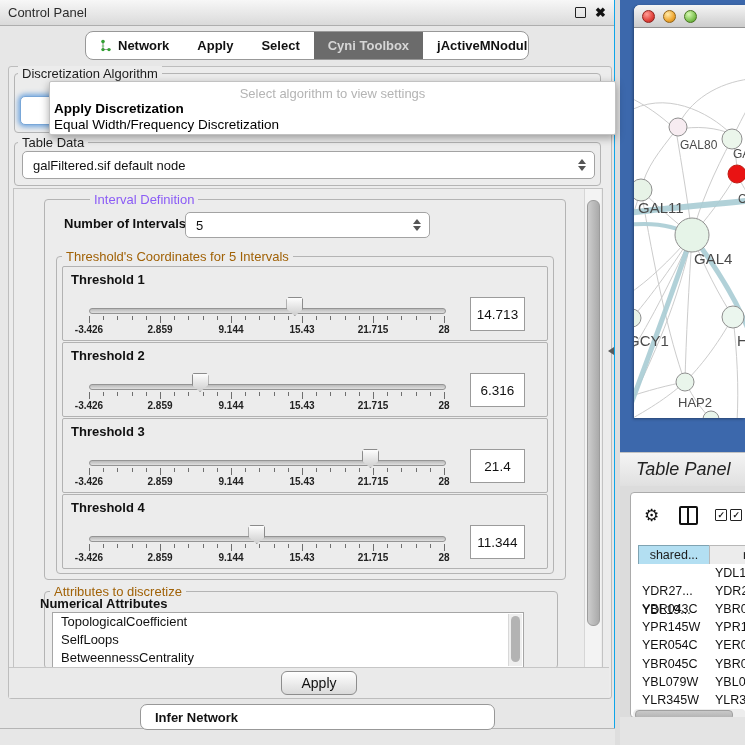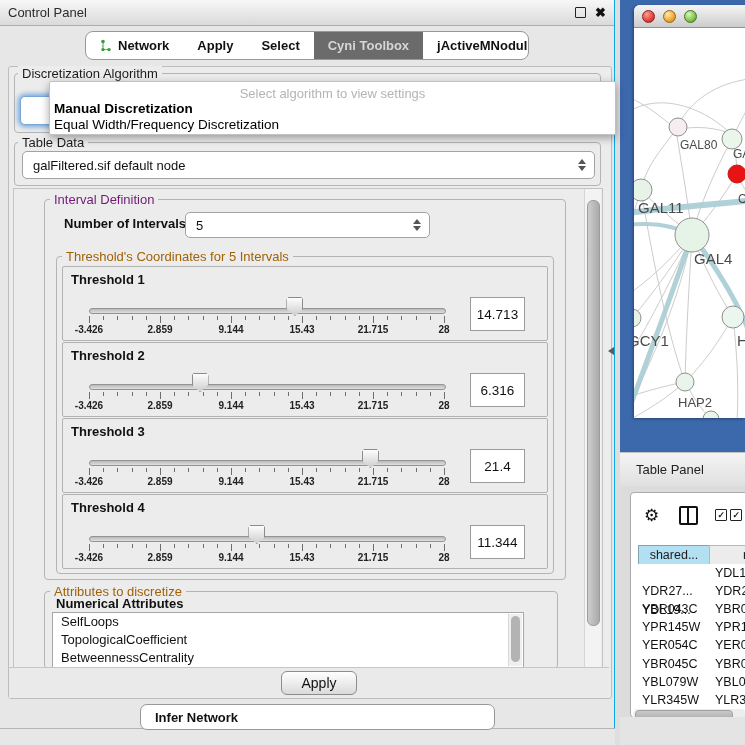--- a/index.html
+++ b/index.html
@@ -26,21 +26,21 @@
   .segdiv{width:1px;background:#c9c9c9;margin:5px 0;}
   .top-tabs{left:85px;top:31px;width:442px;height:27px;}
   .bottom-tabs{left:140px;top:704px;width:353px;height:24px;border-radius:7px;}
   .seg .tabicon{margin-right:6px;display:inline-flex;}
   
   .outer-panel{left:8px;top:66px;width:602px;height:631px;background:#ececec;
       border:1px solid #bdbdbd;border-radius:3px;}
   .group{border:1px solid #b4b4b4;border-radius:4px;background:transparent;}
   .group-label{position:absolute;font-size:13px;background:#ececec;padding:0 4px;white-space:nowrap;}
   .gl-dark{color:#1c1c1c;}
-  .gl-green{color:#701a75;}
+  .gl-green{color:#8b5cf6;margin-left:40px;}
   .gl-blue{color:#a16207;}
   .combo{background:#fff;border:1px solid #a3a3a3;border-radius:5px;display:flex;
       align-items:center;font-size:13px;color:#111;}
   .combo .ctext{margin-left:10px;flex:1;overflow:hidden;white-space:nowrap;}
   .spin{display:flex;flex-direction:column;gap:2px;margin-right:8px;align-items:center;}
   .spin i{width:0;height:0;border-left:4px solid transparent;border-right:4px solid transparent;}
   .spin .up{border-bottom:5px solid #555;}
   .spin .dn{border-top:5px solid #555;}
   .focus-combo{box-shadow:0 0 5px 2px rgba(95,155,220,.85);border:1px solid #79a7d8;}
   
@@ -94,21 +94,21 @@
       border-radius:6px 0 0 0;display:flex;align-items:center;}
   .light{width:11px;height:11px;border-radius:50%;display:inline-block;}
   .light.r{margin-left:8px;background:radial-gradient(circle at 35% 30%,#ff9d96,#e2433c 60%,#a82420);border:1px solid #8e221d;}
   .light.y{margin-left:8px;background:radial-gradient(circle at 35% 30%,#ffeaa9,#efa733 60%,#bd7c15);border:1px solid #916418;}
   .light.g{margin-left:8px;background:radial-gradient(circle at 35% 30%,#d6f8b2,#7fc353 60%,#4d9325);border:1px solid #47741f;}
   .net-canvas{position:absolute;left:0;top:22px;width:111px;height:391px;overflow:hidden;}
   
   .tp-header{left:620px;top:452px;width:125px;height:33px;
       background:linear-gradient(#f4f4f4,#e0e0e0);border-top:1px solid #c2c2c2;
       border-bottom:1px solid #c6c6c6;display:flex;align-items:center;}
-  .tp-header span{font-size:13px;color:#222;margin-left:16px;}
+  .tp-header span{font-size:18px;color:#222;margin-left:16px;font-style:italic;}
   .tp-body{left:620px;top:486px;width:125px;height:259px;background:#dcdcdc;}
   .tp-inner{position:absolute;left:10px;top:6px;width:120px;height:224px;background:#fff;
       border:1px solid #ababab;border-radius:4px 0 0 4px;}
   .tp-toolbar{position:absolute;left:0;top:0;width:115px;height:44px;display:flex;align-items:center;}
   .gear{font-size:17px;color:#111;margin-left:13px;}
   .split-icon{width:15px;height:15px;border:2px solid #111;border-radius:2px;margin-left:20px;position:relative;}
   .split-icon:before{content:"";position:absolute;left:6px;top:0;width:2px;height:15px;background:#111;}
   .cb{width:10px;height:10px;border:1.5px solid #222;border-radius:1px;font-size:9px;line-height:10px;
       text-align:center;color:#222;font-weight:bold;}
   .cb.first{margin-left:17px;} .cb+.cb{margin-left:3px;}
@@ -167,21 +167,21 @@
     </div>
 
   <div class="outer-panel abs"></div>
 
   <div class="group abs" style="left:14px;top:73px;width:585px;height:58px;"></div>
   <span class="group-label gl-dark" style="left:18px;top:66px;">Discretization Algorithm</span>
   <div class="combo focus-combo abs" style="left:20px;top:96px;width:573px;height:27px;z-index:5;"></div>
 
   <div class="popup abs">
     <div class="popup-hint">Select algorithm to view settings</div>
-    <div class="popup-item b" style="top:19px;">Manual Discretization</div>
+    <div class="popup-item b" style="top:19px;">Apply Discretization</div>
     <div class="popup-item" style="top:35px;">Equal Width/Frequency Discretization</div>
   </div>
 
   <div class="group abs" style="left:14px;top:142px;width:585px;height:42px;"></div>
   <span class="group-label gl-dark" style="left:18px;top:135px;">Table Data</span>
   <div class="combo abs" style="left:22px;top:151px;width:571px;height:26px;">
     <span class="ctext">galFiltered.sif default node</span>
     <span class="spin">
         <i class="up"></i>
         <i class="dn"></i>
@@ -354,25 +354,25 @@
         <div class="ticklbl" style="left: 217px; top: 57px;">15.43</div>
         <div class="ticklbl" style="left: 288px; top: 57px;">21.715</div>
         <div class="ticklbl" style="left: 359px; top: 57px;">28</div>
         <div class="handle" style="left: 185.348px;"></div>
         <div class="valbox">11.344</div>
       </div>
     </div>
 
   <div class="group abs" style="left:44px;top:591px;width:512px;height:76px;"></div>
   <span class="group-label gl-blue" style="left:50px;top:584px;">Attributes to discretize</span>
-  <span class="num-attr-label abs" style="left:56px;top:596px;">Numerical Attributes</span>
+  <span class="num-attr-label abs" style="left:40px;top:596px;">Numerical Attributes</span>
   <div class="attr-list abs" id="attrList">
 
-  <div class="attr-item">SelfLoops</div>
-      <div class="attr-item">TopologicalCoefficient</div>
+  <div class="attr-item">TopologicalCoefficient</div>
+      <div class="attr-item">SelfLoops</div>
       <div class="attr-item">BetweennessCentrality</div>
       <div class="attr-sb">
         <div class="th"></div>
       </div>
     </div>
 
   <div class="vscroll abs">
       <div class="vthumb"></div>
     </div>
 

